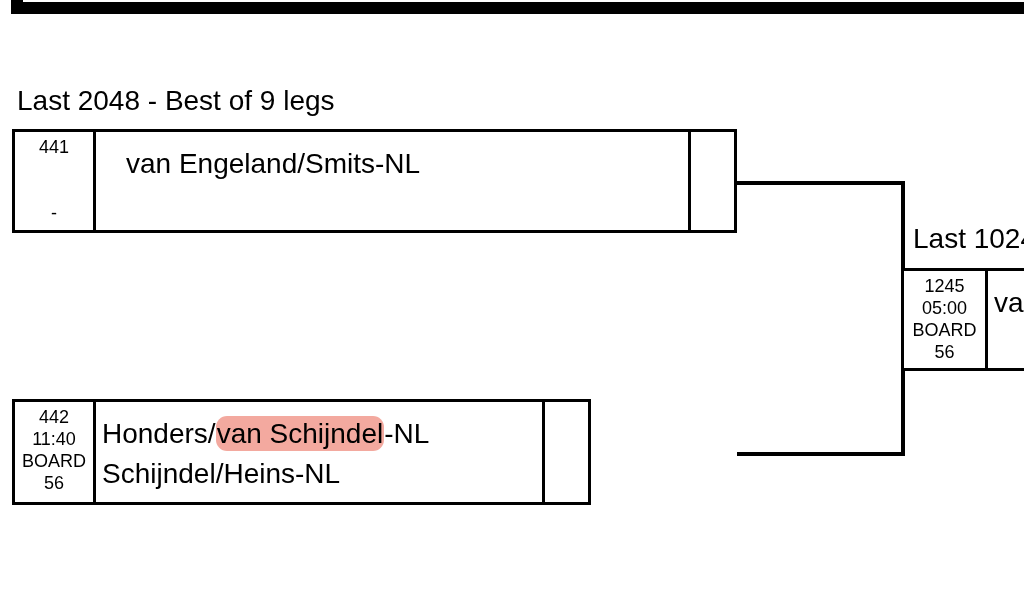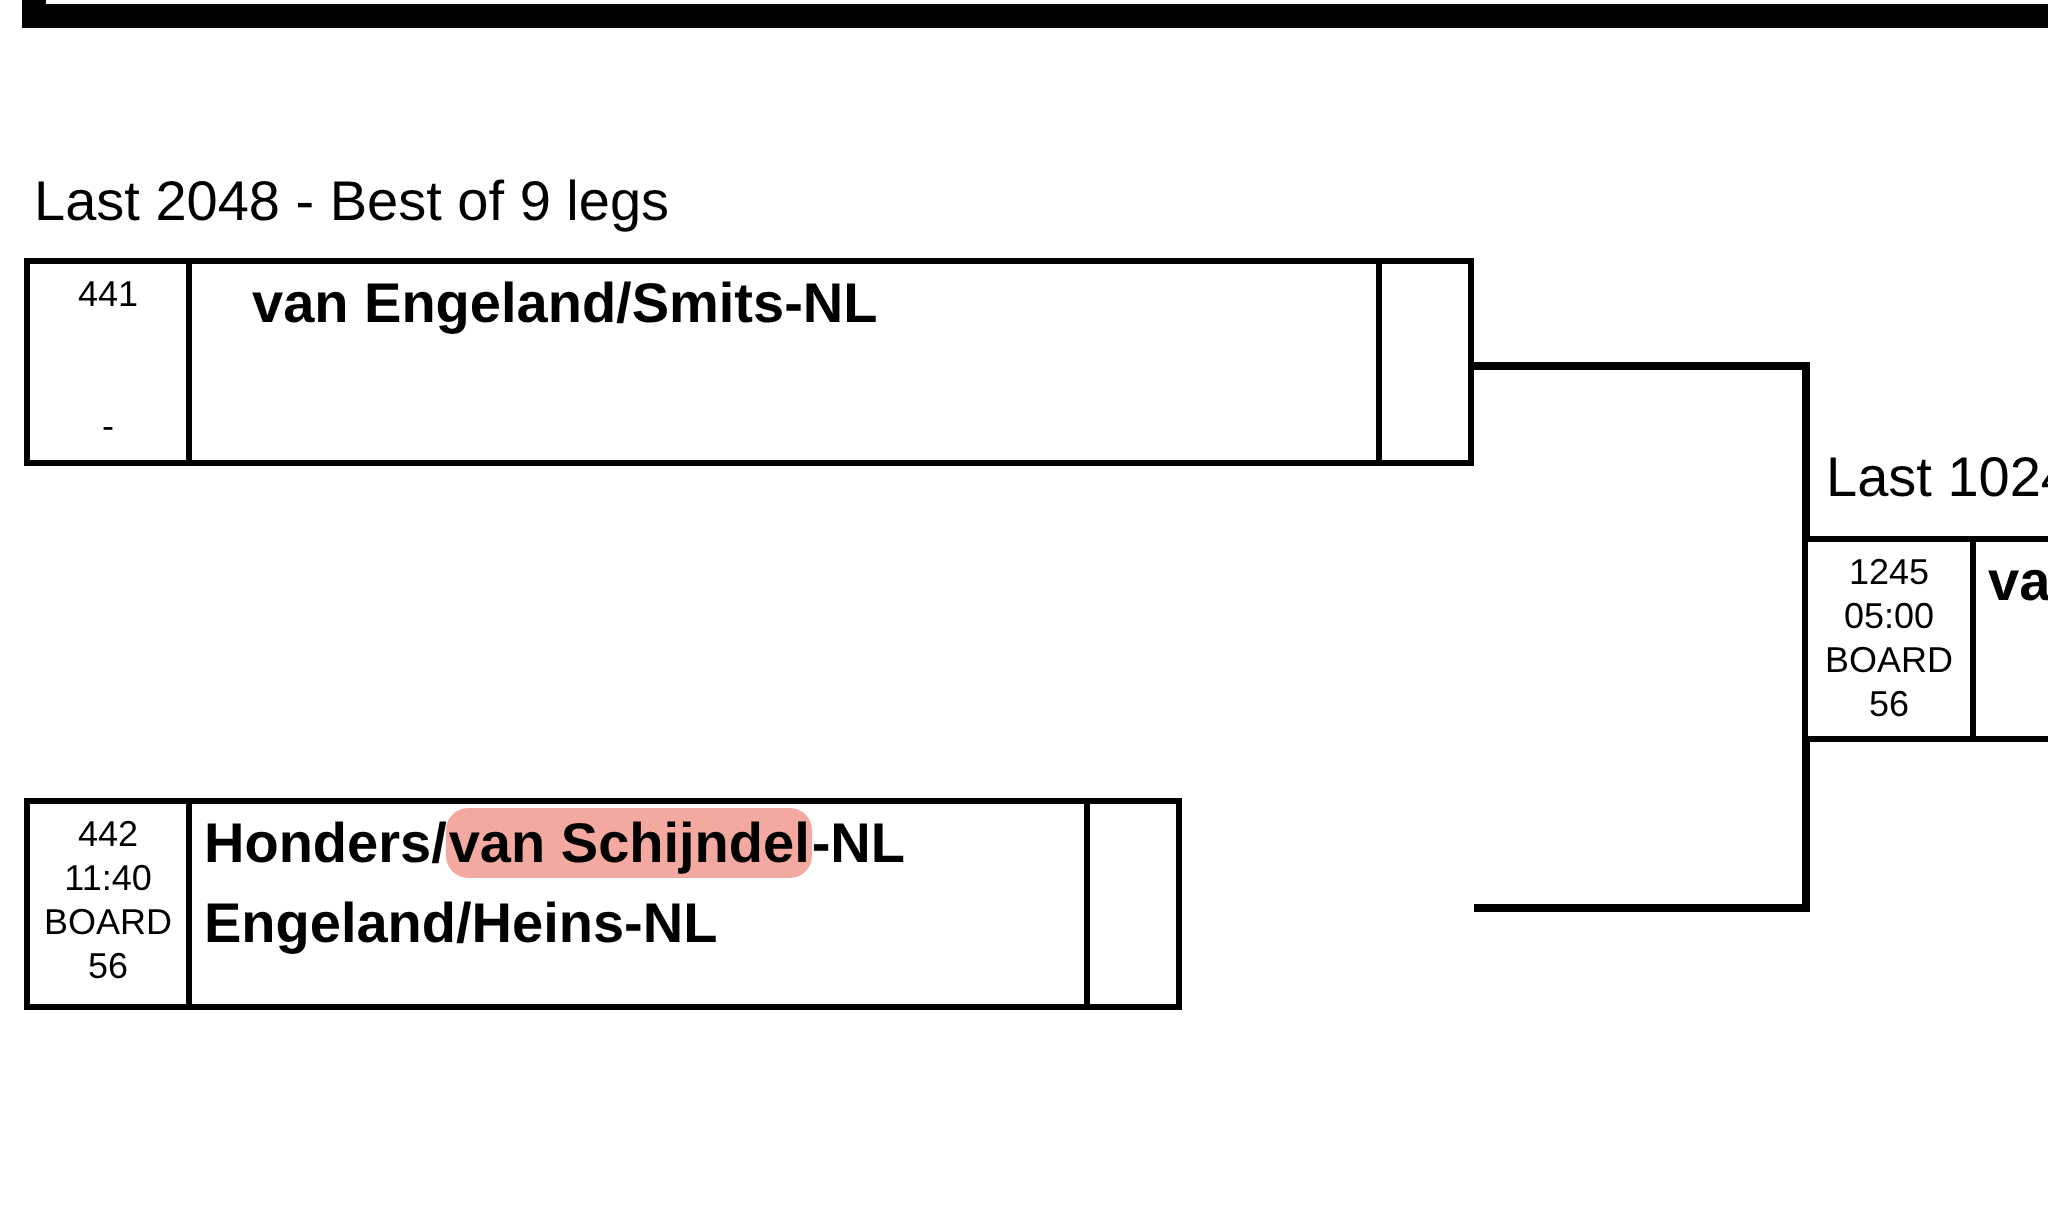--- a/index.html
+++ b/index.html
@@ -57,26 +57,25 @@
     font-size: 18px;
     line-height: 22px;
     padding-top: 4px;
     overflow: hidden;
   }
   .mbox-1245 .info-cell { width: 84px; flex: 0 0 84px; }
   .info-line { height: 22px; white-space: nowrap; }
 
   .names-cell {
     flex: 1 1 auto;
-    padding: 0 0 0 6px;
+    padding: 12px 0 0 6px;
     font-size: 28px;
     line-height: 40px;
     white-space: nowrap;
     overflow: hidden;
-    font-weight: bold;
   }
   .name-line { height: 40px; white-space: nowrap; }
 
   .score-cell {
     flex: 0 0 46px;
     width: 46px;
     border-left: 3px solid #000000;
     font-size: 28px;
     text-align: center;
   }
@@ -118,21 +117,21 @@
 
   <div class="match-box mbox-442">
     <div class="info-cell">
       <div class="info-line">442</div>
       <div class="info-line">11:40</div>
       <div class="info-line">BOARD</div>
       <div class="info-line">56</div>
     </div>
     <div class="names-cell">
       <div class="name-line"><span>Honders/</span><span class="hl" style="background-color: rgb(243, 169, 159);">van Schijndel</span><span>-NL</span></div>
-      <div class="name-line">Engeland/Heins-NL</div>
+      <div class="name-line">Schijndel/Heins-NL</div>
     </div>
     <div class="score-cell"></div>
   </div>
 
   <div class="connector conn-h1"></div>
   <div class="connector conn-h2"></div>
   <div class="connector conn-v"></div>
 
   <div class="round-heading round2-heading">Last 1024</div>
 

